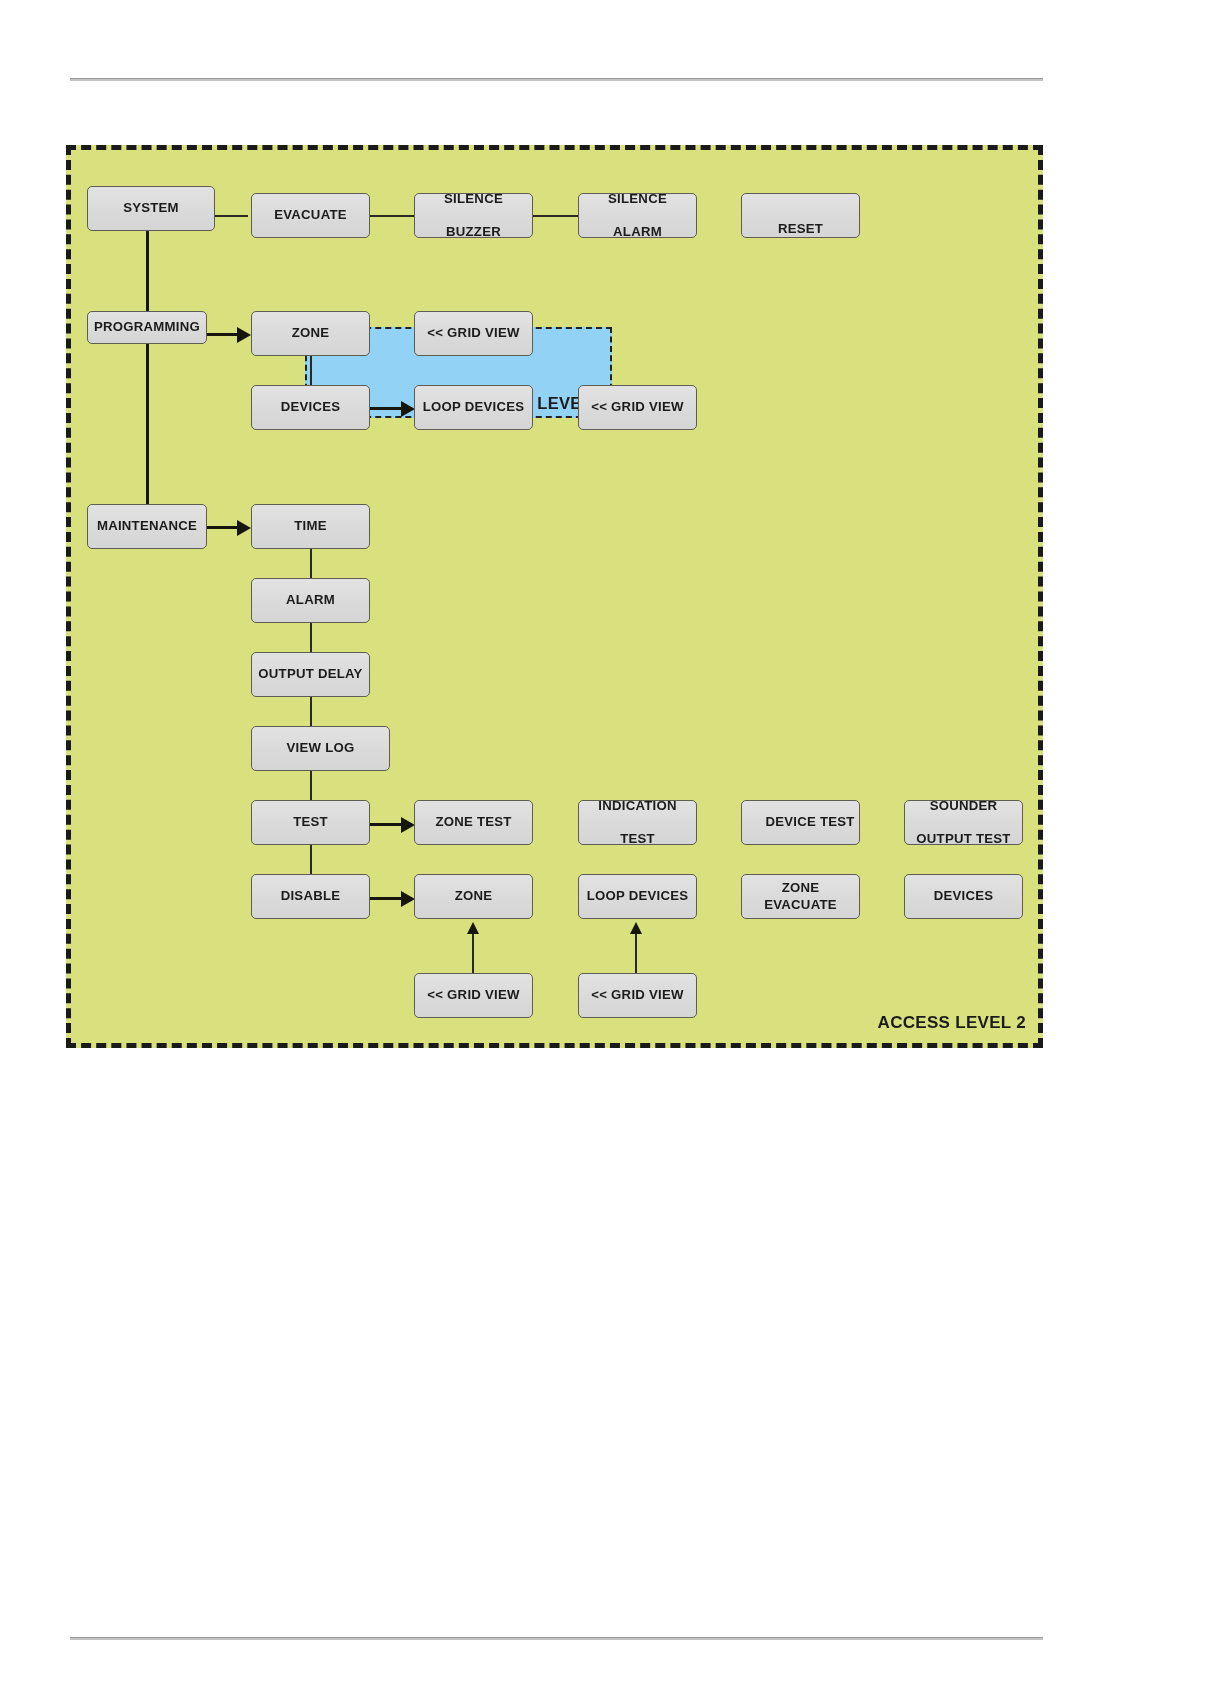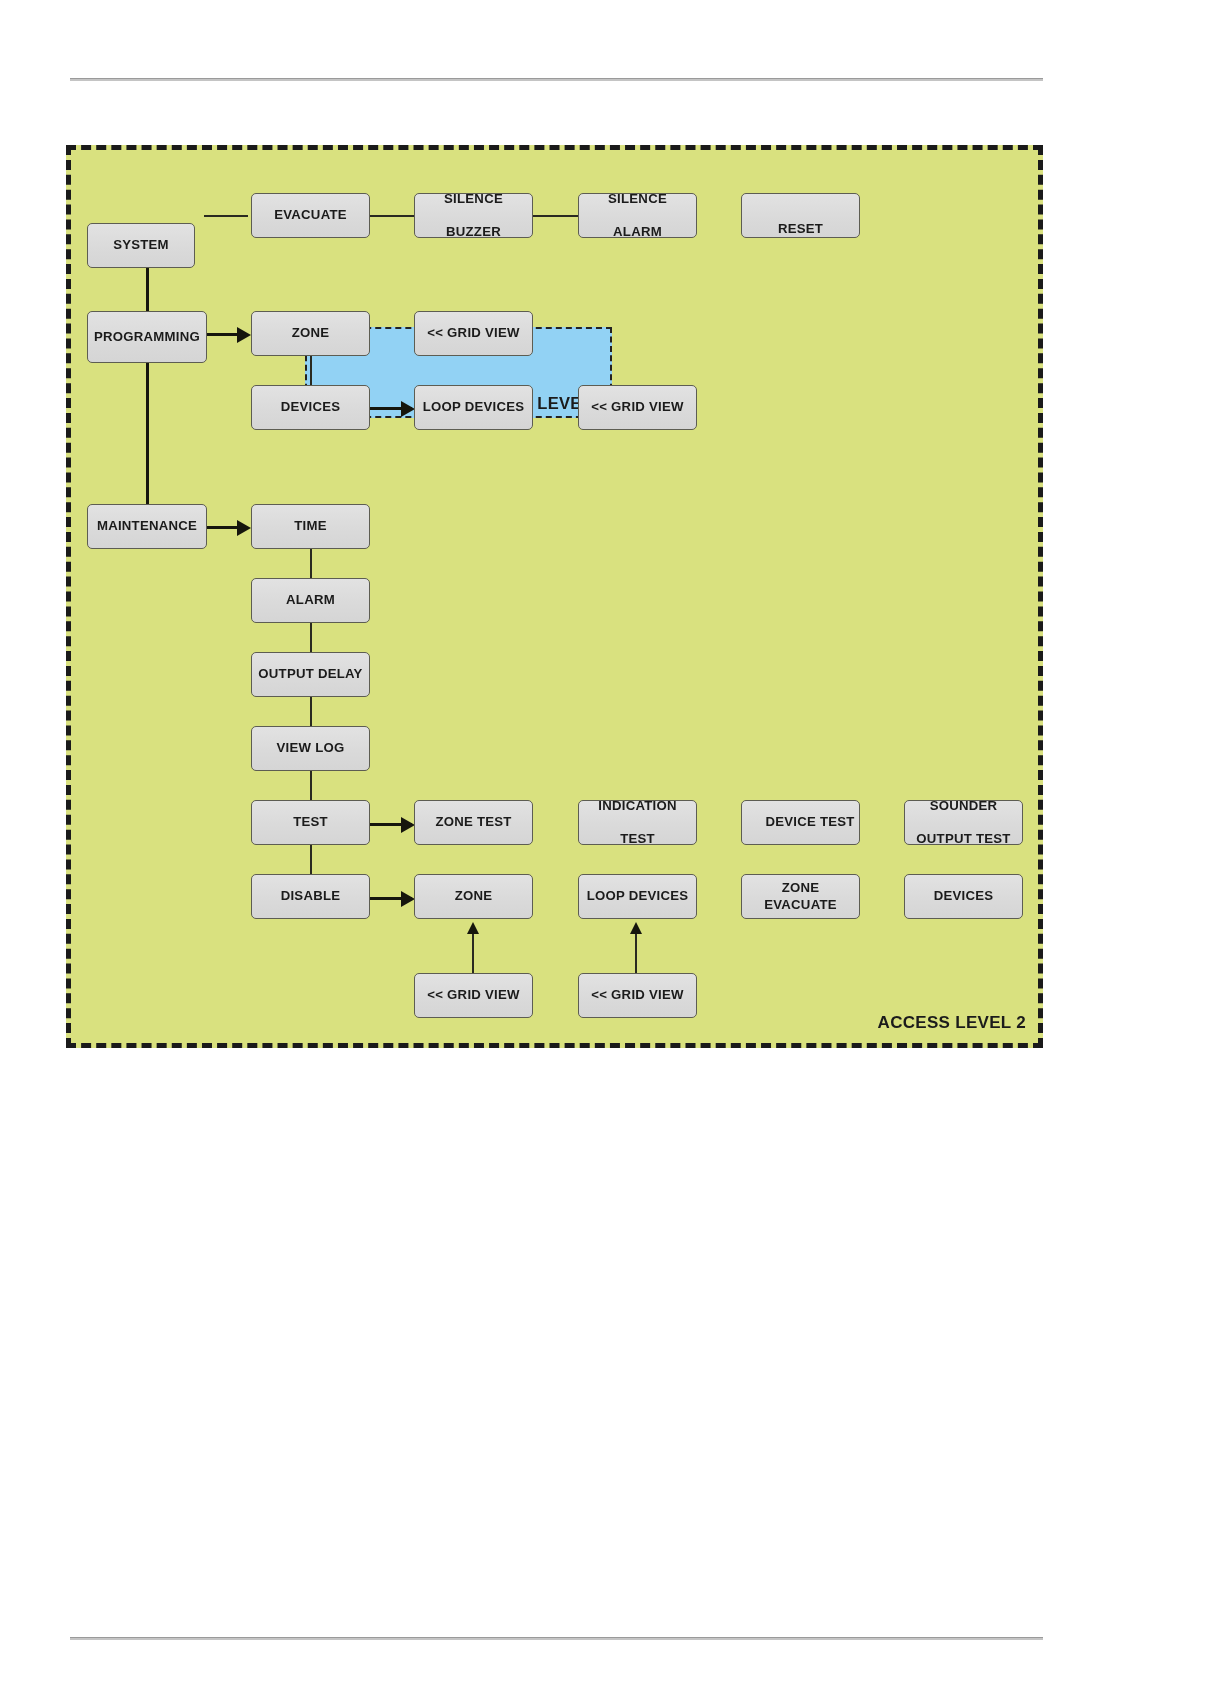--- a/index.html
+++ b/index.html
@@ -108,25 +108,25 @@
 
     <div class="ln v" style="left:564px;top:775px;height:48px;"></div>
     <div class="arrow up" style="left:558.5px;top:772px;"></div>
 
     <div class="ln h" style="left:133px;top:65px;width:44px;"></div>
 
     <div class="ln h" style="left:296px;top:65px;width:48px;"></div>
 
     <div class="ln h" style="left:460px;top:65px;width:48px;"></div>
 
-    <div class="node" style="left:16px;top:36px;width:108px;height:45px;margin-top:37px;">
+    <div class="node" style="left:16px;top:36px;width:128px;height:45px;">
       <span>SYSTEM</span>
     </div>
 
-    <div class="node" style="left:16px;top:161px;width:120px;height:52px;">
+    <div class="node" style="left:16px;top:161px;width:120px;height:33px;">
       <span>PROGRAMMING</span>
     </div>
 
     <div class="node" style="left:16px;top:354px;width:120px;height:45px;">
       <span>MAINTENANCE</span>
     </div>
 
     <div class="node" style="left:180px;top:43px;width:119px;height:45px;">
       <span>EVACUATE</span>
     </div>
@@ -174,21 +174,21 @@
     </div>
 
     <div class="node" style="left:180px;top:428px;width:119px;height:45px;">
       <span>ALARM</span>
     </div>
 
     <div class="node" style="left:180px;top:502px;width:119px;height:45px;">
       <span>OUTPUT DELAY</span>
     </div>
 
-    <div class="node" style="left:180px;top:576px;width:119px;height:45px;">
+    <div class="node" style="left:180px;top:576px;width:139px;height:45px;">
       <span>VIEW LOG</span>
     </div>
 
     <div class="node" style="left:180px;top:650px;width:119px;height:45px;">
       <span>TEST</span>
     </div>
 
     <div class="node" style="left:343px;top:650px;width:119px;height:45px;">
       <span>ZONE TEST</span>
     </div>

